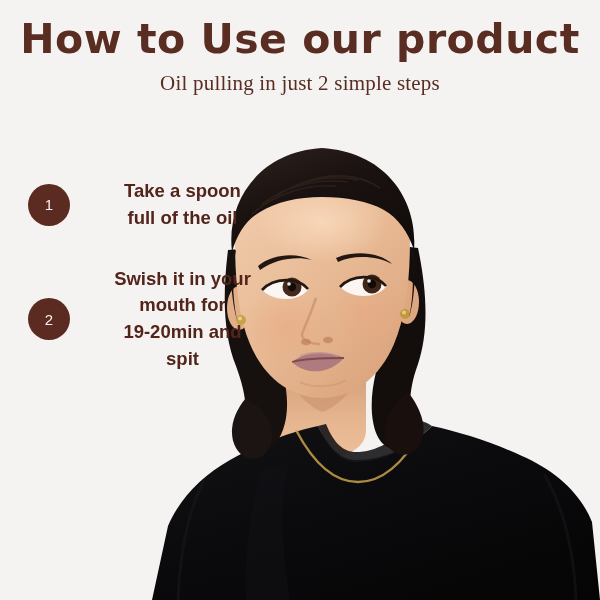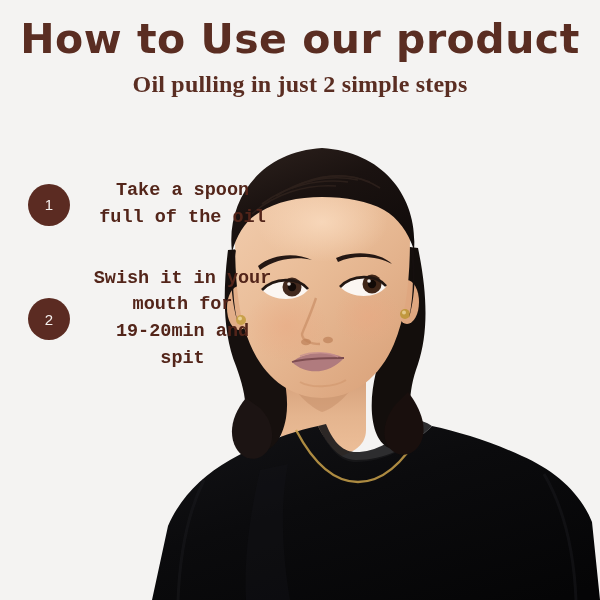--- a/index.html
+++ b/index.html
@@ -38,22 +38,22 @@
     font-size: 41px;
     font-weight: bold;
     letter-spacing: 0.5px;
     color: #5a2d22;
     line-height: 1.15;
   }
   #subtitle {
     margin: 0;
     padding-top: 8px;
     font-family: "Liberation Serif", serif;
-    font-size: 24px;
-    font-weight: bold;
+    font-size: 21px;
+    font-weight: normal;
     letter-spacing: 0.2px;
     color: #5a2d22;
     line-height: 1.15;
   }
 
   
   #steps {
     position: absolute;
     left: 0;
     top: 178px;
@@ -78,21 +78,21 @@
     font-size: 15px;
     font-weight: normal;
     display: flex;
     align-items: center;
     justify-content: center;
     line-height: 1;
   }
   .step-text {
     flex: 1 1 auto;
     text-align: center;
-    font-family: Liberation Mono, monospace;
+    font-family: Liberation Sans, sans-serif;
     font-size: 18.5px;
     font-weight: bold;
     color: #53251a;
     line-height: 1.45;
     white-space: pre-line;
     padding-right: 4px;
   }
   #step-row-2 {
     margin-top: 34px;
   }

